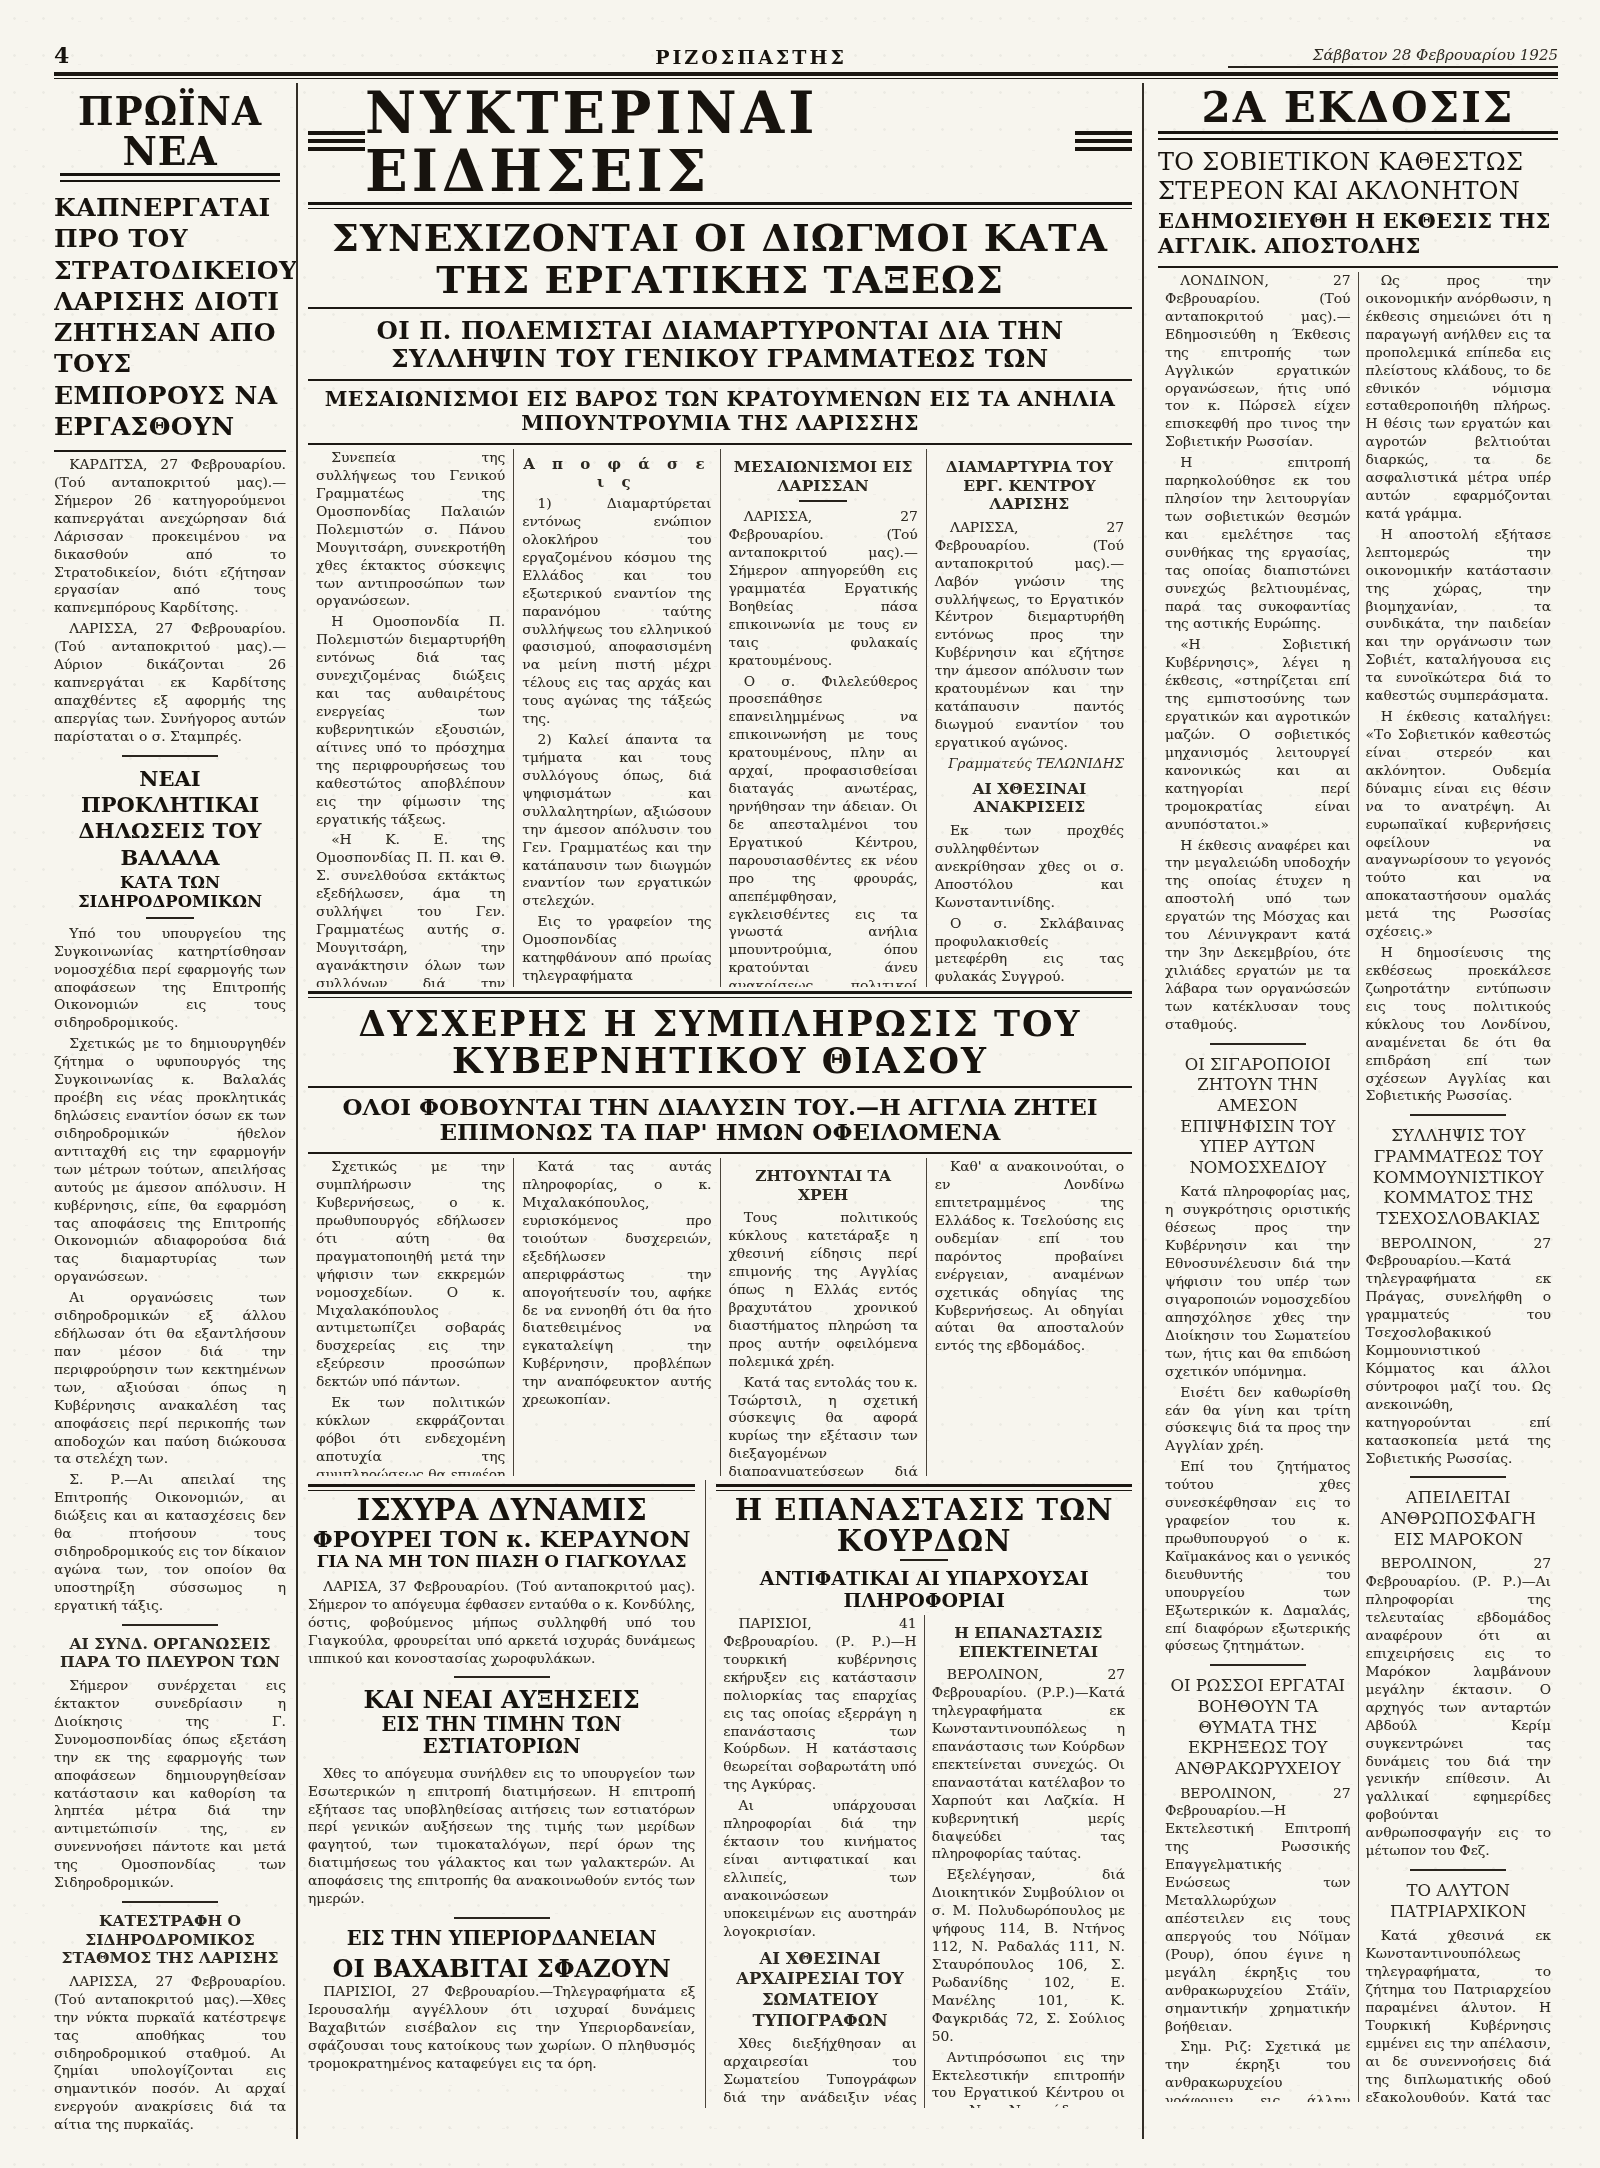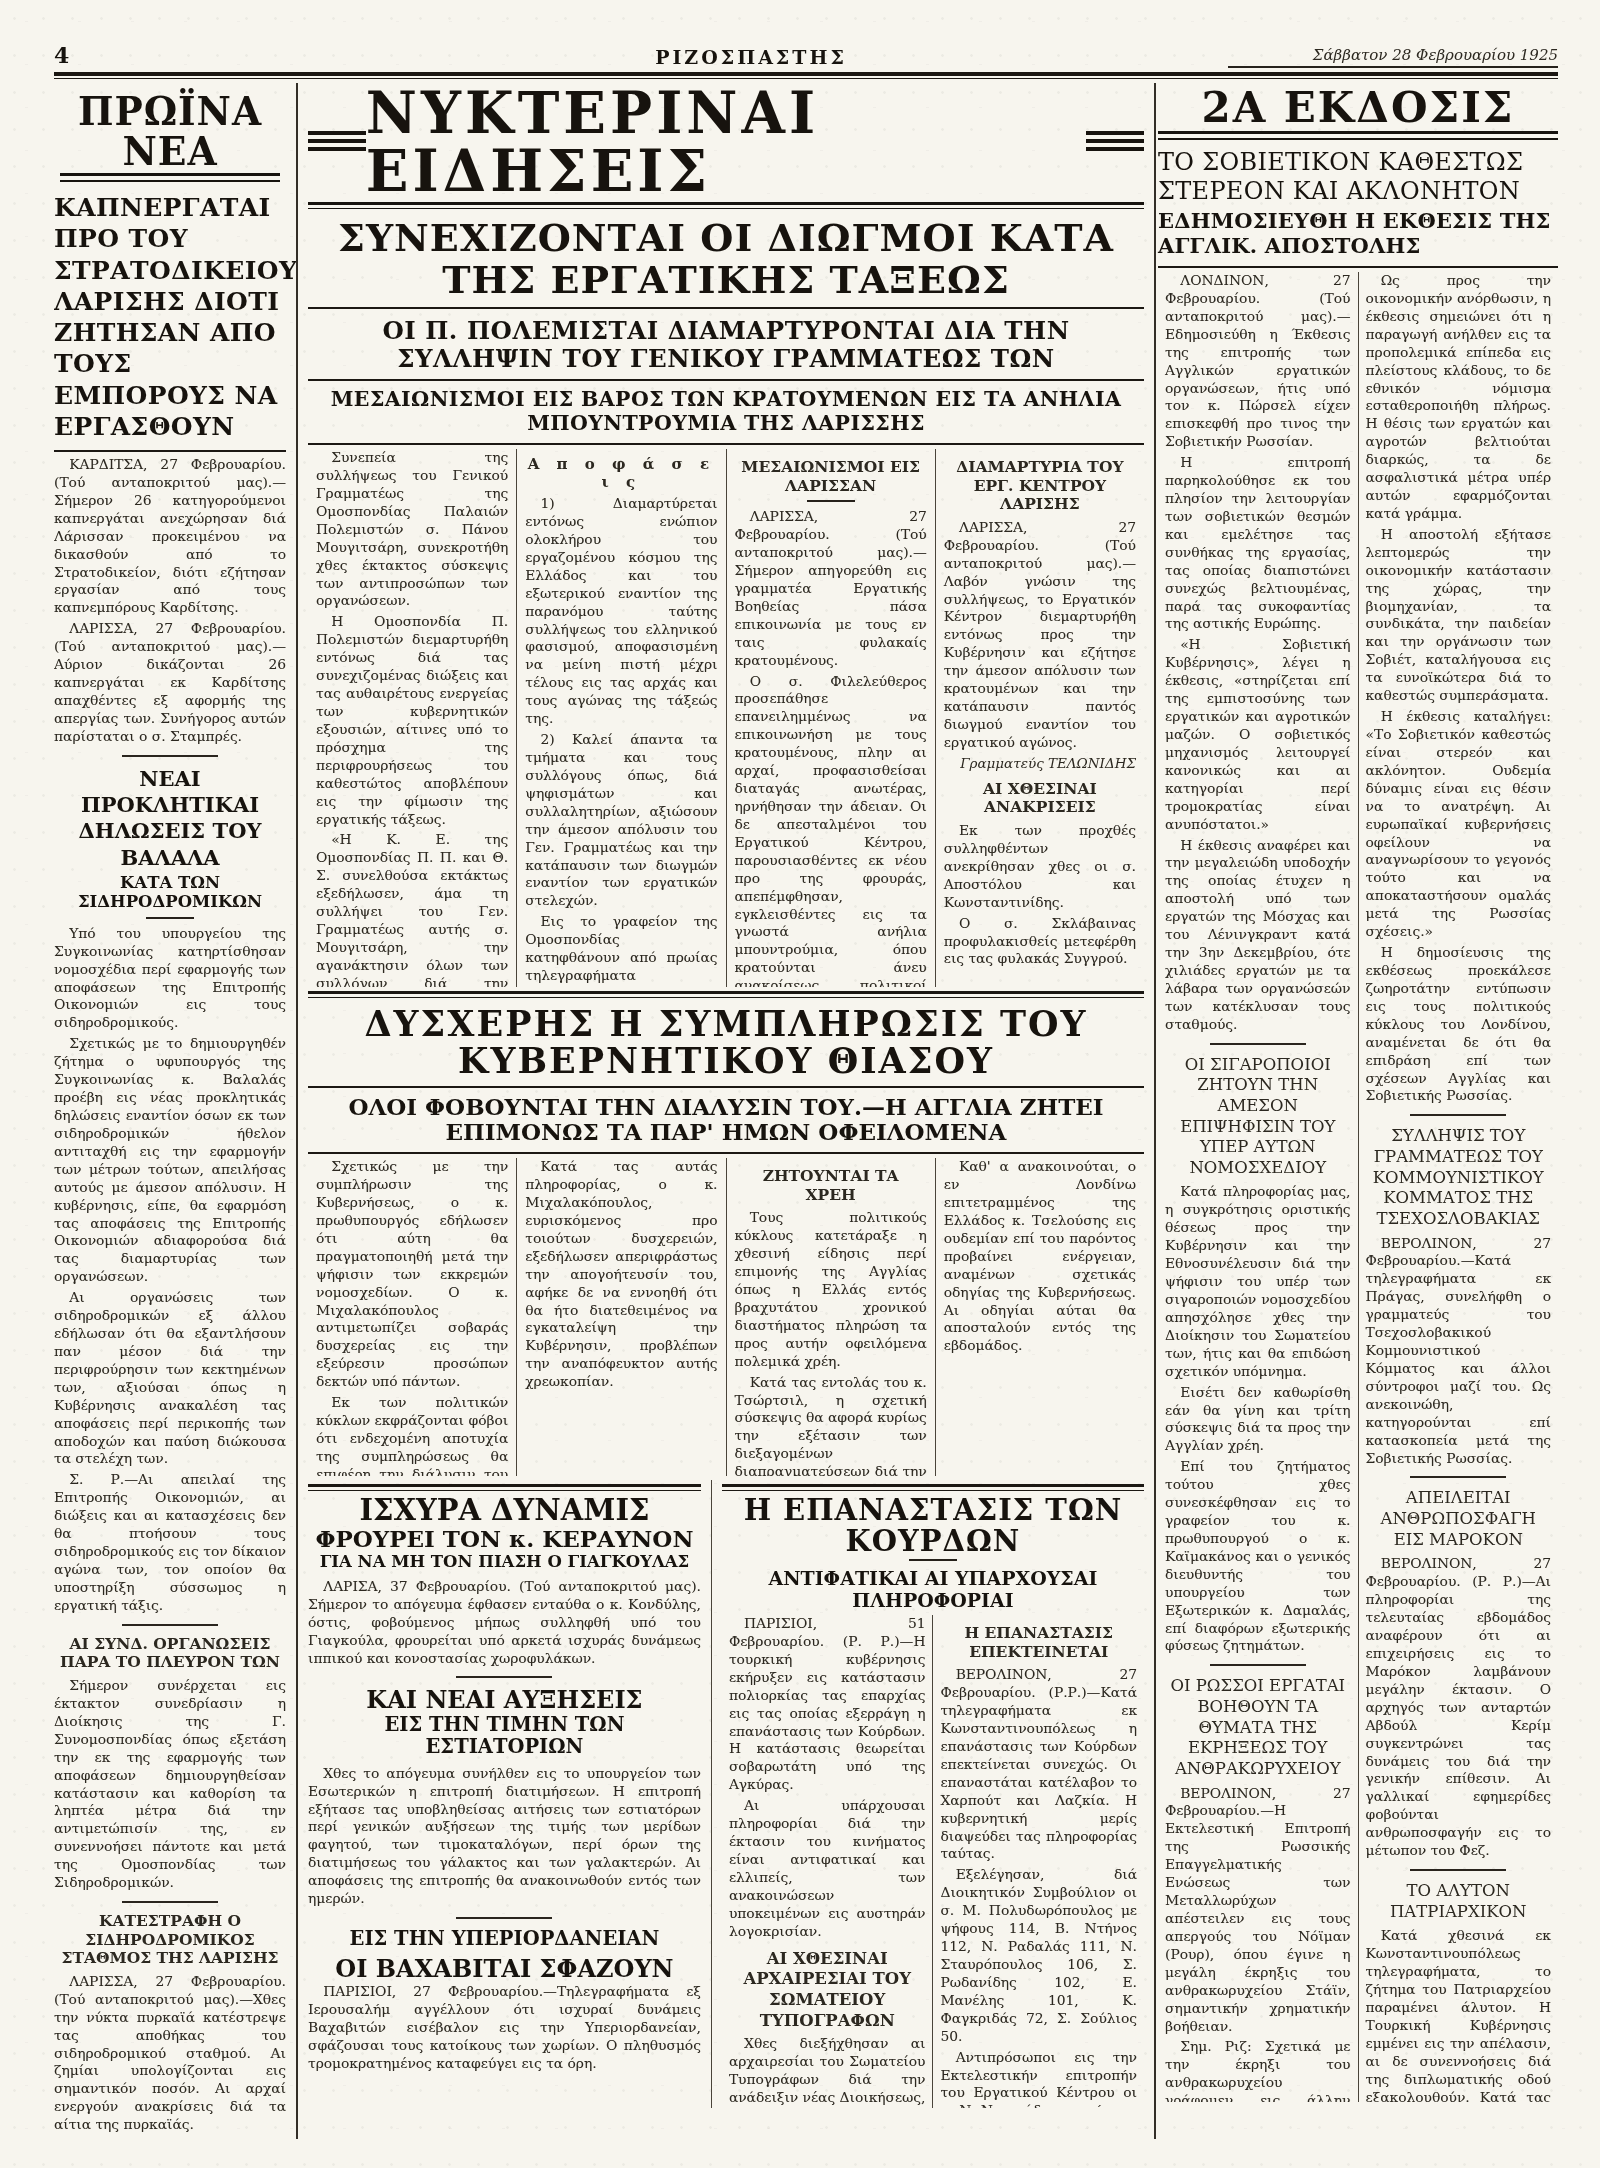--- a/index.html
+++ b/index.html
@@ -18,21 +18,21 @@
   
   .pagehead{display:flex;align-items:flex-end;height:34px;}
   .pageno{font-weight:bold;font-size:22px;width:220px;}
   .mast-small{flex:1;text-align:center;font-weight:bold;font-size:19px;letter-spacing:3px;}
   .dateline-top{width:330px;text-align:right;font-style:italic;font-size:15px;border-bottom:2px solid #26221c;padding-bottom:2px;}
   .toprule{border-top:4px solid #1c1813;border-bottom:1px solid #1c1813;height:2px;margin:4px 0 0;}
   
   .main{display:flex;height:2056px;margin-top:4px;}
   .col-left{width:232px;border-right:2px solid #332e27;padding-right:10px;overflow:hidden;}
   .col-mid{flex:1;padding:0 10px;overflow:hidden;display:flex;flex-direction:column;}
-  .col-right{width:400px;border-left:2px solid #332e27;padding-left:2px;overflow:hidden;}
+  .col-right{width:400px;border-left:2px solid #332e27;padding-left:14px;overflow:hidden;}
   
   .p{font-size:13.8px;line-height:1.3;text-align:justify;text-indent:1.1em;margin:0 0 3px;
      text-shadow:.3px .3px 0 rgba(45,40,30,.22);}
   .sig{font-size:13.5px;text-align:right;font-style:italic;margin:0 0 4px;}
   .sh{font-weight:bold;text-align:center;font-size:15.5px;line-height:1.2;margin:9px 4px 5px;}
   .mini-rule{width:48px;border-top:2px solid #26211a;margin:3px auto 6px;}
   .csep{width:96px;border-top:2px solid #2a251e;margin:9px auto;}
   .dr{border-top:3px solid #1c1813;border-bottom:1px solid #1c1813;height:3px;margin:4px 0;}
   .sr{border-top:2px solid #1c1813;height:0;margin:4px 0;}
   
@@ -221,21 +221,21 @@
           <p class="p">ΠΑΡΙΣΙΟΙ, 27 Φεβρουαρίου.—Τηλεγραφήματα εξ Ιερουσαλήμ αγγέλλουν ότι ισχυραί δυνάμεις Βαχαβιτών εισέβαλον εις την Υπεριορδανείαν, σφάζουσαι τους κατοίκους των χωρίων. Ο πληθυσμός τρομοκρατημένος καταφεύγει εις τα όρη.</p>
         </div>
 
         <div class="br">
           <div class="dr"></div>
           <div class="kurdban ink">Η ΕΠΑΝΑΣΤΑΣΙΣ ΤΩΝ ΚΟΥΡΔΩΝ</div>
           <div class="mini-rule"></div>
           <div class="kurdsub ink">ΑΝΤΙΦΑΤΙΚΑΙ ΑΙ ΥΠΑΡΧΟΥΣΑΙ ΠΛΗΡΟΦΟΡΙΑΙ</div>
           <div class="twocol">
             <div class="tc">
-              <p class="p">ΠΑΡΙΣΙΟΙ, 51 Φεβρουαρίου. (Ρ. Ρ.)—Η τουρκική κυβέρνησις εκήρυξεν εις κατάστασιν πολιορκίας τας επαρχίας εις τας οποίας εξερράγη η επανάστασις των Κούρδων. Η κατάστασις θεωρείται σοβαρωτάτη υπό της Αγκύρας.</p>
+              <p class="p">ΠΑΡΙΣΙΟΙ, 41 Φεβρουαρίου. (Ρ. Ρ.)—Η τουρκική κυβέρνησις εκήρυξεν εις κατάστασιν πολιορκίας τας επαρχίας εις τας οποίας εξερράγη η επανάστασις των Κούρδων. Η κατάστασις θεωρείται σοβαρωτάτη υπό της Αγκύρας.</p>
               <p class="p">Αι υπάρχουσαι πληροφορίαι διά την έκτασιν του κινήματος είναι αντιφατικαί και ελλιπείς, των ανακοινώσεων υποκειμένων εις αυστηράν λογοκρισίαν.</p>
               <div class="typohead">ΑΙ ΧΘΕΣΙΝΑΙ ΑΡΧΑΙΡΕΣΙΑΙ ΤΟΥ ΣΩΜΑΤΕΙΟΥ ΤΥΠΟΓΡΑΦΩΝ</div>
               <p class="p">Χθες διεξήχθησαν αι αρχαιρεσίαι του Σωματείου Τυπογράφων διά την ανάδειξιν νέας Διοικήσεως, η οποία, αποτελουμένη από τα καλλίτερα στελέχη, θα εργασθή αποτελεσματικά γιά την υπεράσπισιν των συμφερόντων των εργατών τυπογράφων.</p>
             </div>
             <div class="tc">
               <div class="sh">Η ΕΠΑΝΑΣΤΑΣΙΣ ΕΠΕΚΤΕΙΝΕΤΑΙ</div>
               <p class="p">ΒΕΡΟΛΙΝΟΝ, 27 Φεβρουαρίου. (Ρ.Ρ.)—Κατά τηλεγραφήματα εκ Κωνσταντινουπόλεως η επανάστασις των Κούρδων επεκτείνεται συνεχώς. Οι επαναστάται κατέλαβον το Χαρπούτ και Λαζκία. Η κυβερνητική μερίς διαψεύδει τας πληροφορίας ταύτας.</p>
               <p class="p">Εξελέγησαν, διά Διοικητικόν Συμβούλιον οι σ. Μ. Πολυδωρόπουλος με ψήφους 114, Β. Ντήνος 112, Ν. Ραδαλάς 111, Ν. Σταυρόπουλος 106, Σ. Ρωδανίδης 102, Ε. Μανέλης 101, Κ. Φαγκριδάς 72, Σ. Σούλιος 50.</p>
               <p class="p">Αντιπρόσωποι εις την Εκτελεστικήν επιτροπήν του Εργατικού Κέντρου οι σ. Ν. Ντοφιάδης με ψήφους 94, Ν. Σταυρόπουλος 76, Ι. Τσετσώνης 74. Αναπληρωματικοί Ι. Αγγελάτος και Χαλαρόπουλος.</p>
             </div>

